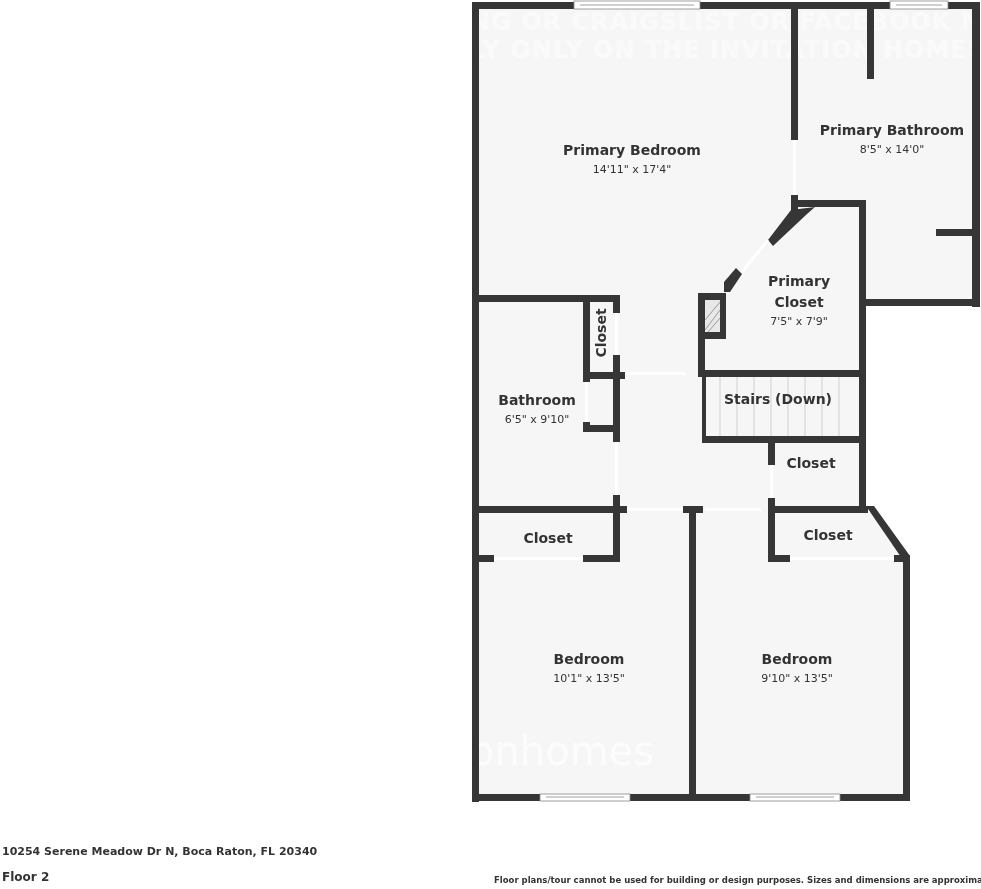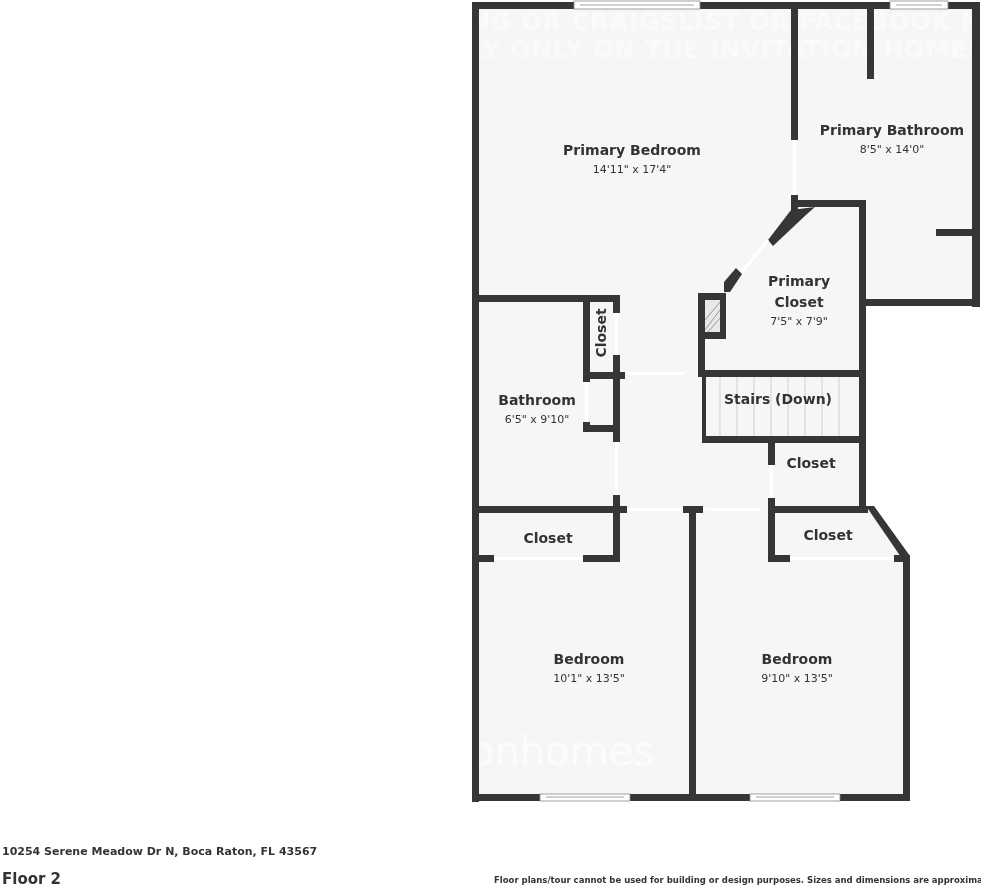--- a/index.html
+++ b/index.html
@@ -7,21 +7,21 @@
   #plan { position: absolute; left: 0; top: 0; width: 981px; height: 889px; }
   .room-fill { fill: #f6f6f6; }
   .wall { fill: #363636; }
   .win-frame { fill: #ffffff; stroke: #888; stroke-width: 0.8; }
   .label-name { font-family: "DejaVu Sans", sans-serif; font-weight: bold; font-size: 14px; fill: #333333; text-anchor: middle; }
   .label-dim { font-family: "DejaVu Sans", sans-serif; font-size: 11px; fill: #333333; text-anchor: middle; }
   .watermark { font-family: "DejaVu Sans", sans-serif; font-weight: bold; font-size: 24px; fill: #ffffff; opacity: 0.55; letter-spacing: 1px; }
   .wm-logo { font-family: "DejaVu Sans", sans-serif; font-size: 40px; fill: #ffffff; opacity: 0.7; }
   .stair-line { stroke: #cfcfcf; stroke-width: 1; }
   .footer-address { position: absolute; left: 2px; top: 845px; font-size: 11px; font-weight: bold; color: #333; font-family: "DejaVu Sans", sans-serif; }
-  .footer-floor { position: absolute; left: 2px; top: 870px; font-size: 15px; font-weight: bold; color: #333; font-family: "DejaVu Sans", sans-serif; }
+  .footer-floor { position: absolute; left: 2px; top: 870px; font-size: 12px; font-weight: bold; color: #333; font-family: "DejaVu Sans", sans-serif; }
   .footer-disclaimer { position: absolute; left: 494px; top: 875px; font-size: 8.5px; font-weight: bold; color: #333; font-family: "DejaVu Sans", sans-serif; white-space: nowrap; }
 </style>
 </head>
 <body>
 
 <svg id="plan" viewBox="0 0 981 889" xmlns="http://www.w3.org/2000/svg">
 
   <g>
     <rect class="room-fill" x="477" y="7" width="497" height="295"></rect>
     <rect class="room-fill" x="477" y="298" width="388" height="214"></rect>
@@ -166,15 +166,15 @@
   <g>
     <text class="label-name" x="589" y="664">Bedroom</text>
     <text class="label-dim" x="589" y="682">10'1" x 13'5"</text>
   </g>
   <g>
     <text class="label-name" x="797" y="664">Bedroom</text>
     <text class="label-dim" x="797" y="682">9'10" x 13'5"</text>
   </g>
 </svg>
 
-<div class="footer-address">10254 Serene Meadow Dr N, Boca Raton, FL 43567</div>
+<div class="footer-address">10254 Serene Meadow Dr N, Boca Raton, FL 20340</div>
 <div class="footer-floor">Floor 2</div>
 <div class="footer-disclaimer">Floor plans/tour cannot be used for building or design purposes. Sizes and dimensions are approximate.</div>
 
 </body></html>

